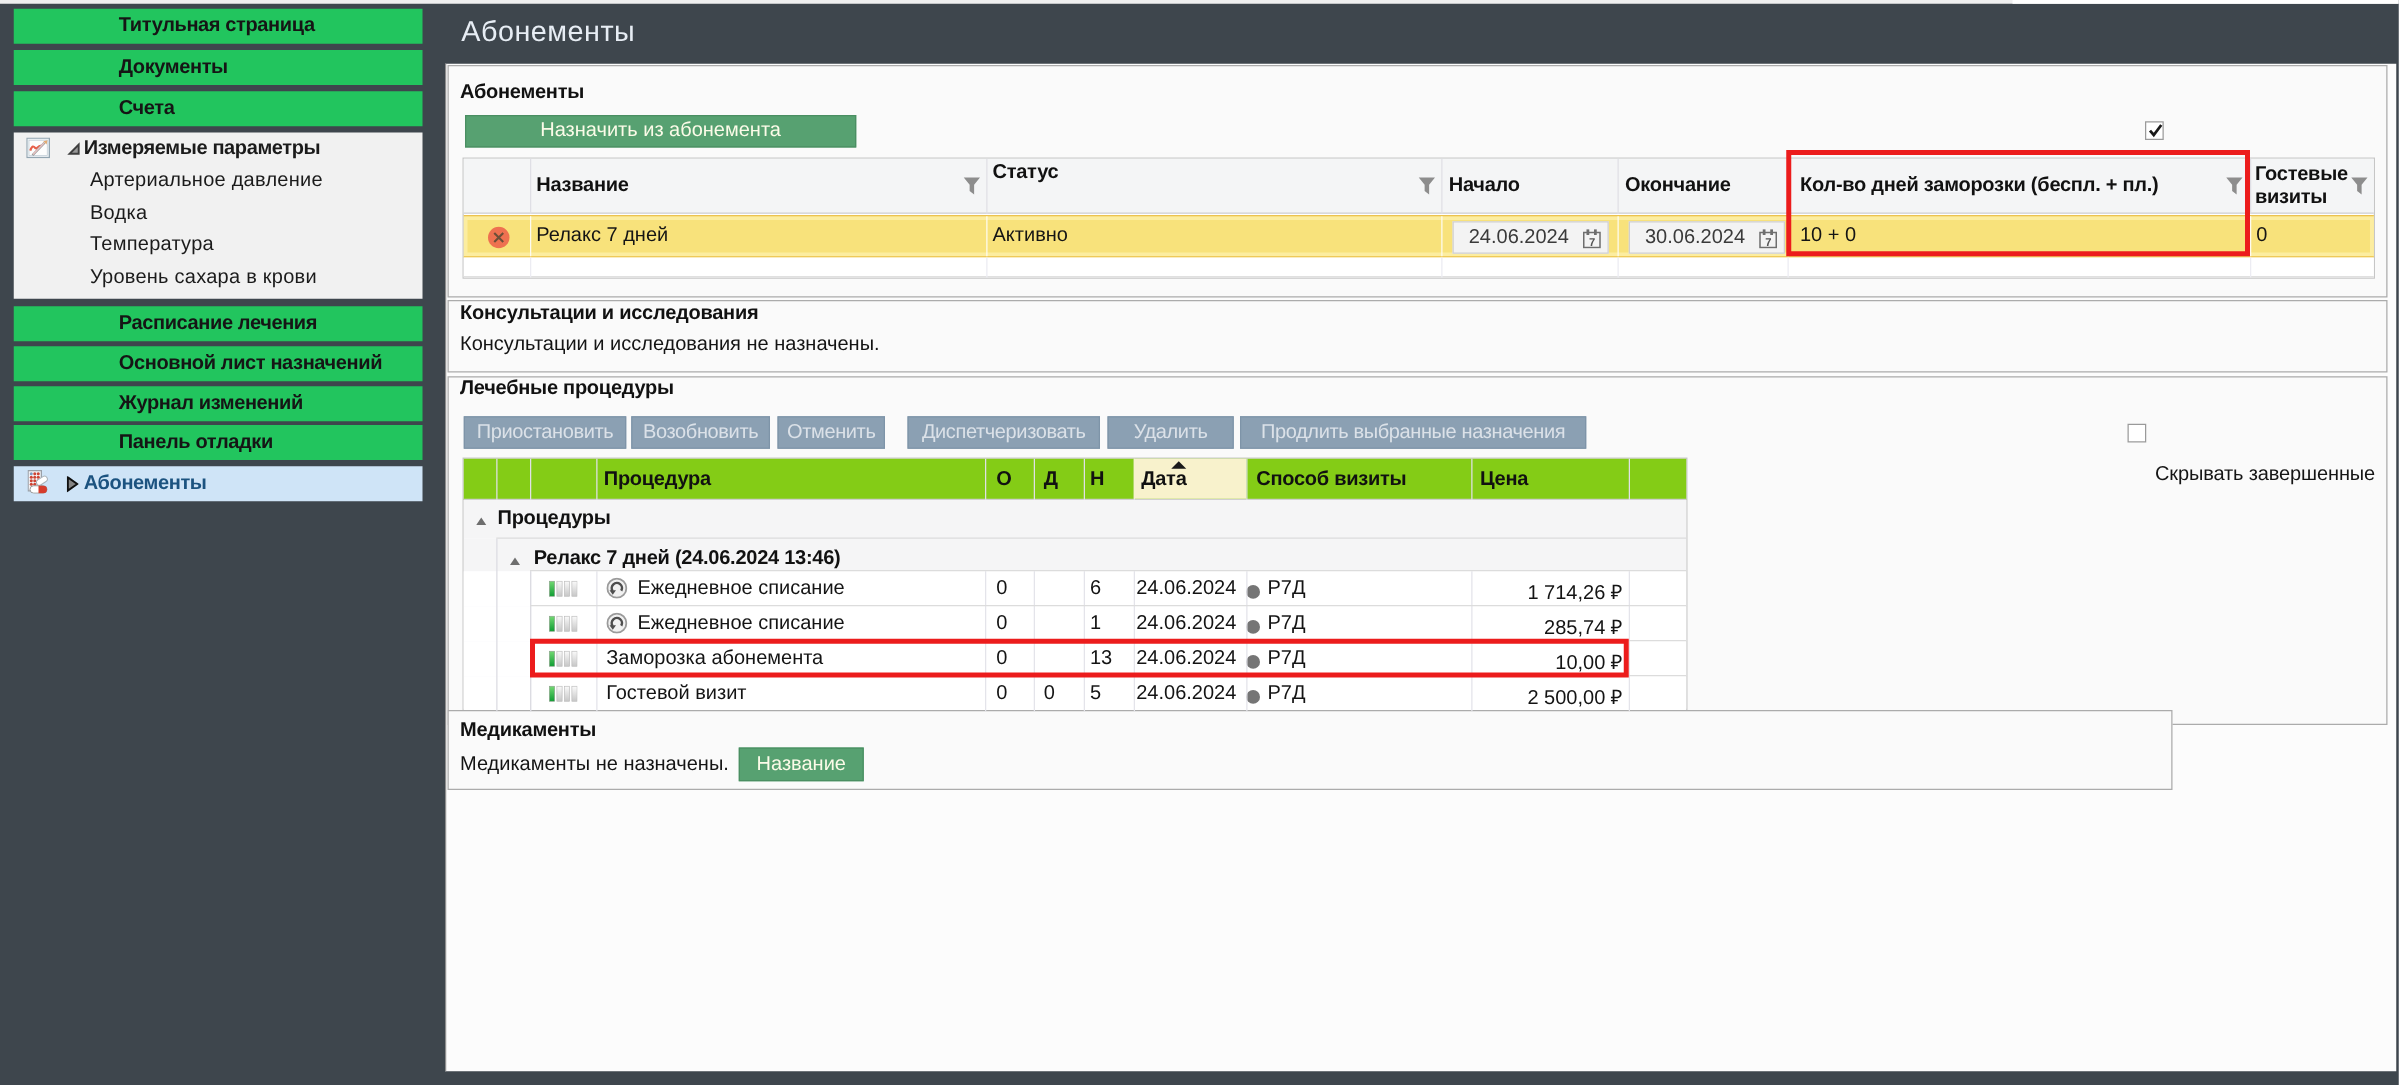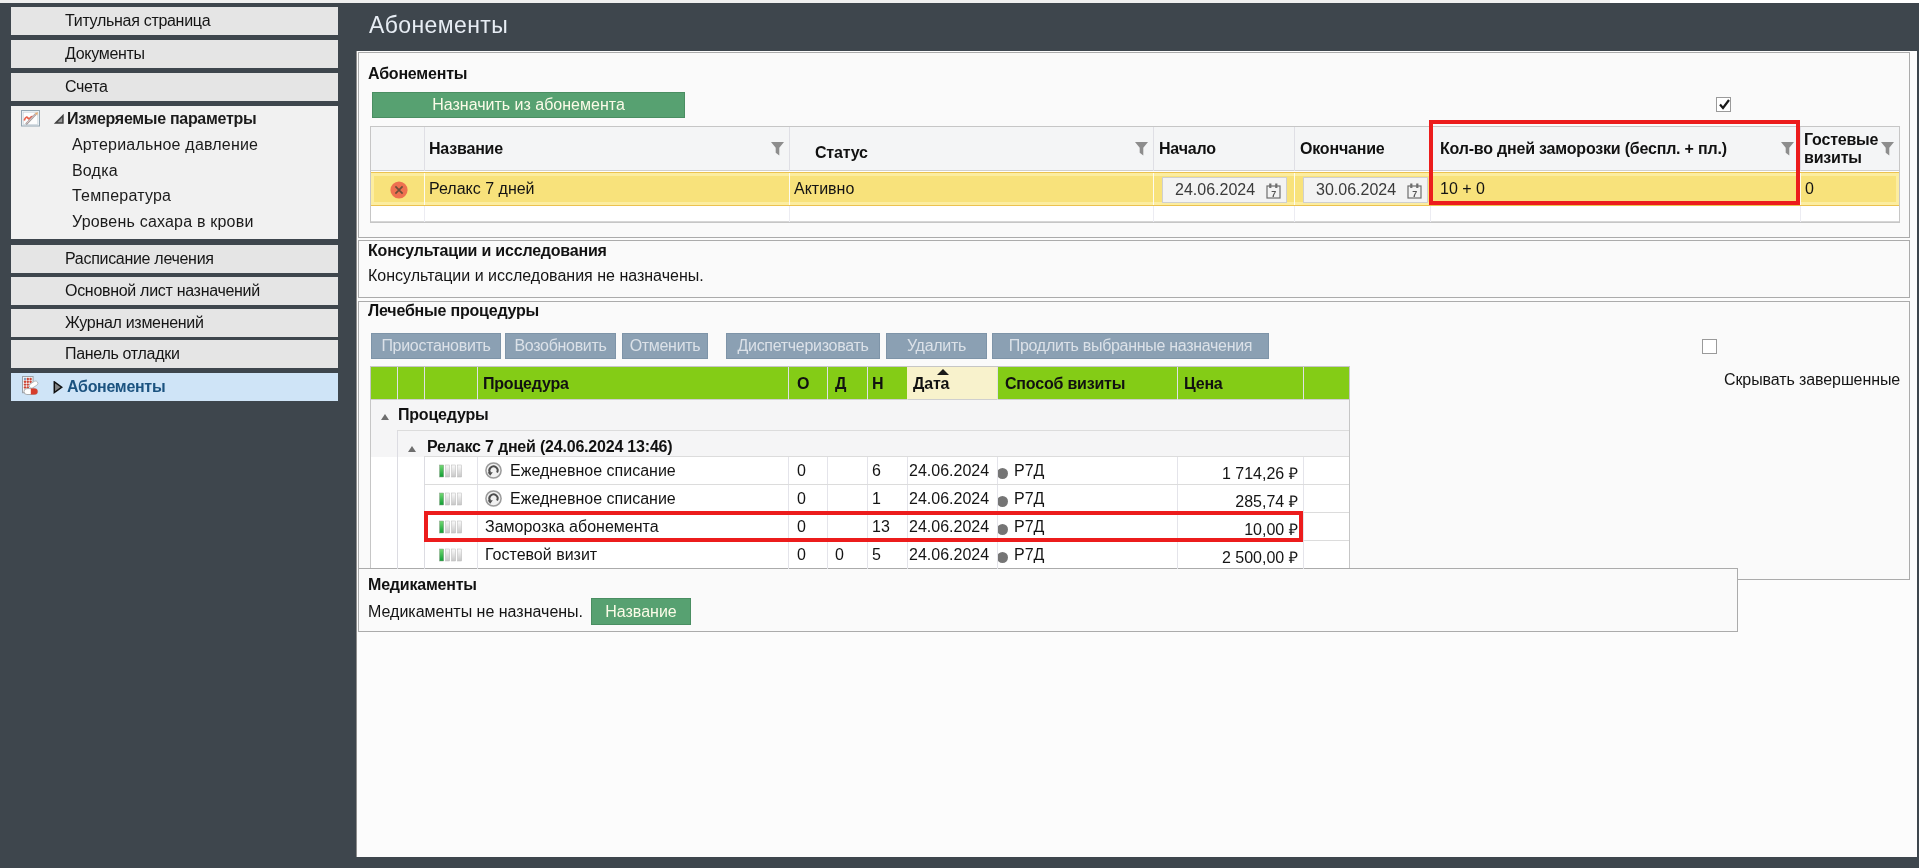--- a/index.html
+++ b/index.html
@@ -3,23 +3,23 @@
 <meta charset="utf-8">
 <style>
   html,body{margin:0;padding:0;}
   body{width:1919px;height:868px;position:relative;overflow:hidden;
        background:#3e464d;font-family:"Liberation Sans",sans-serif;
        -webkit-font-smoothing:antialiased;}
   .abs{position:absolute;}
   .topstrip{left:0;top:0;width:1919px;height:3px;background:#efefef;}
   .topstrip2{left:1610px;top:0;width:309px;height:3px;background:#ffffff;}
   
-  .sbtn{left:11px;width:327px;height:28px;background:#e5e5e5;
-        font-weight:normal;font-size:16px;color:#151515;
-        display:flex;align-items:center;padding-left:54px;box-sizing:border-box;
+  .sbtn{left:11px;width:327px;height:28px;background:#22c55e;
+        font-weight:bold;font-size:16px;color:#151515;
+        display:flex;align-items:center;padding-left:84px;box-sizing:border-box;
         letter-spacing:-0.3px;}
   .sgroup{left:11px;width:327px;background:#f1f1f1;}
   .ssub{position:absolute;left:61px;font-size:16px;color:#1b1b1b;letter-spacing:0.2px;}
   .ssel{left:11px;width:327px;height:28px;background:#cfe4f7;
         font-weight:bold;font-size:16px;color:#1c5380;
         display:flex;align-items:center;padding-left:56px;box-sizing:border-box;
         letter-spacing:-0.3px;}
   
   .maintitle{left:369px;top:12px;font-size:23px;color:#e7edf4;letter-spacing:0.4px;}
   .page{left:356px;top:51px;width:1561px;height:806px;background:#fcfcfc;
@@ -118,21 +118,21 @@
   <div class="abs" style="left:11px;top:73px;width:1530px;height:97px;background:#fff;border:1px solid #c6c6c6;box-sizing:border-box;">
 
     <div class="abs" style="left:0;top:0;width:1528px;height:44px;background:#f4f5f6;border-bottom:1px solid #cfcfcf;box-sizing:border-box;">
       <div class="abs" style="left:53px;top:0;width:1px;height:44px;background:#dfdfe5;"></div>
       <div class="abs" style="left:418px;top:0;width:1px;height:44px;background:#dfdfe5;"></div>
       <div class="abs" style="left:782px;top:0;width:1px;height:44px;background:#dfdfe5;"></div>
       <div class="abs" style="left:923px;top:0;width:1px;height:44px;background:#dfdfe5;"></div>
       <div class="abs" style="left:1059px;top:0;width:1px;height:44px;background:#dfdfe5;"></div>
       <div class="abs" style="left:1429px;top:0;width:1px;height:44px;background:#dfdfe5;"></div>
       <div class="ptitle" style="left:58px;top:13px;">Название</div>
-      <div class="ptitle" style="left:423px;top:17px;margin-left:21px;">Статус</div>
+      <div class="ptitle" style="left:423px;top:2px;">Статус</div>
       <div class="ptitle" style="left:788px;top:13px;">Начало</div>
       <div class="ptitle" style="left:929px;top:13px;">Окончание</div>
       <div class="ptitle" style="left:1069px;top:13px;">Кол-во дней заморозки (беспл. + пл.)</div>
       <div class="ptitle" style="left:1433px;top:4px;width:86px;line-height:18px;white-space:normal;">Гостевые визиты</div>
       <svg class="abs" style="left:399px;top:14px;" width="15" height="16" viewBox="0 0 15 16">
           <path d="M1 1 H14 L9.3 6.8 V14.5 L5.7 11.8 V6.8 Z" fill="#8d8d8d"></path>
         </svg>
       <svg class="abs" style="left:763px;top:14px;" width="15" height="16" viewBox="0 0 15 16">
           <path d="M1 1 H14 L9.3 6.8 V14.5 L5.7 11.8 V6.8 Z" fill="#8d8d8d"></path>
         </svg>

